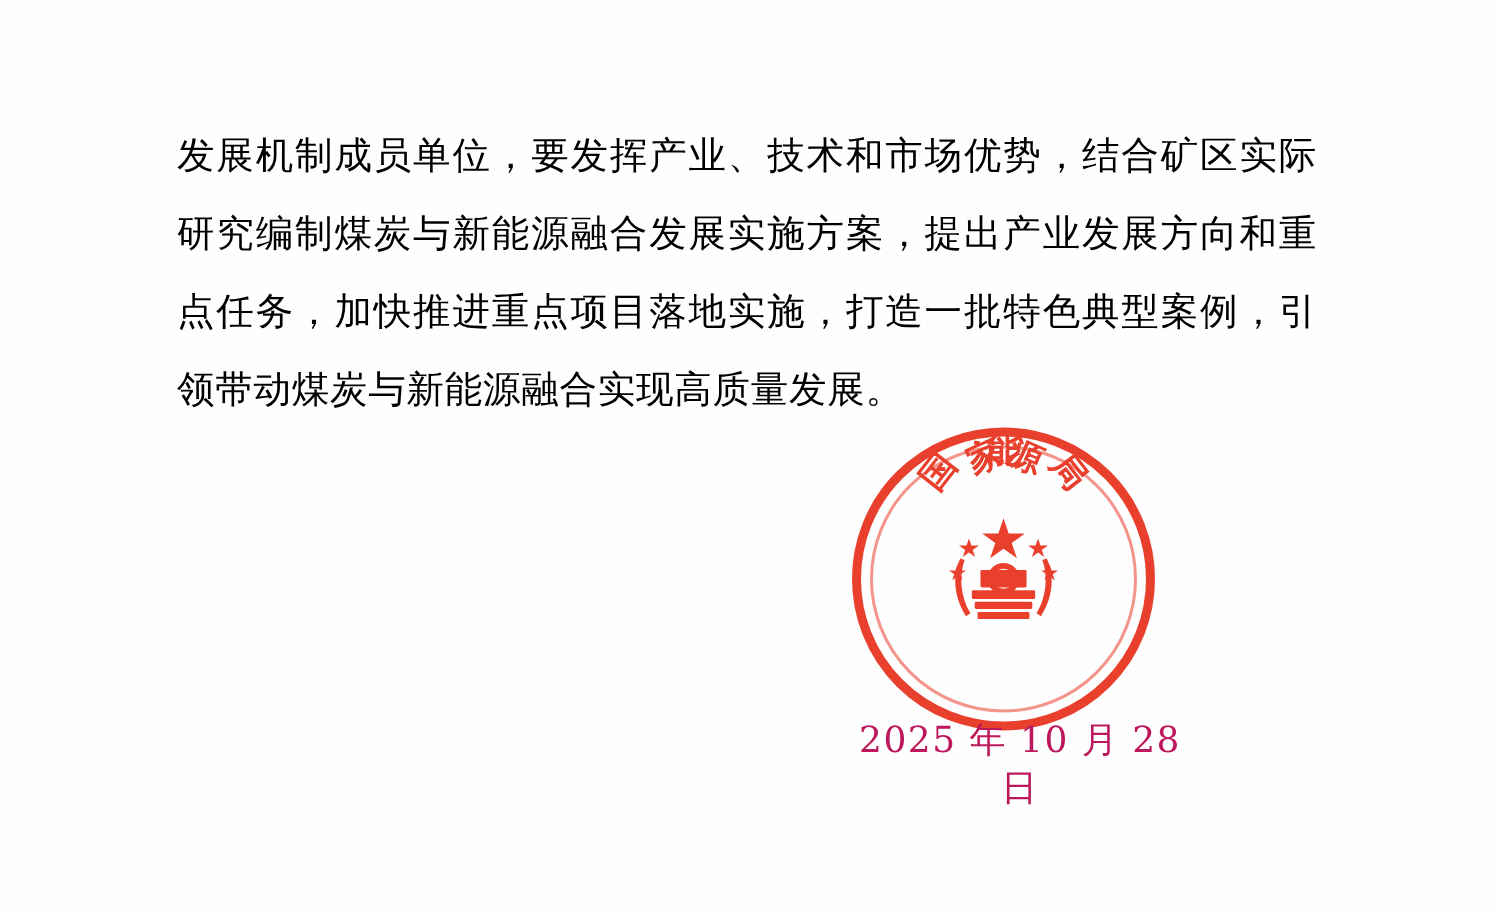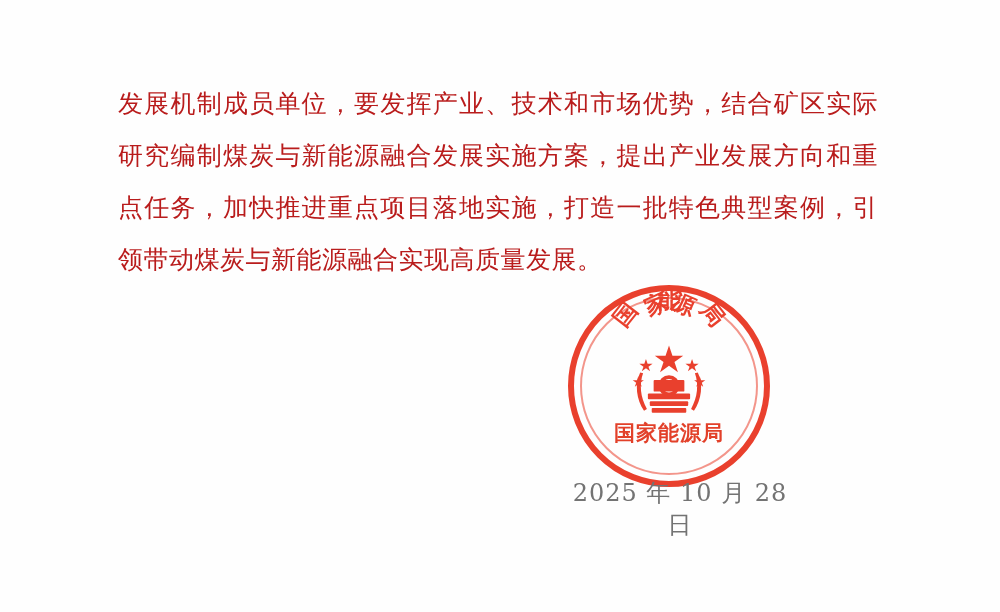--- a/index.html
+++ b/index.html
@@ -20,21 +20,21 @@
     height: 612px;
     background: #fefefe;
   }
   .body-text {
     position: absolute;
     left: 118px;
     top: 78px;
     width: 760px;
     font-size: 25px;
     line-height: 52px;
-    color: #b91c1c;
+    color: #000000;
     letter-spacing: 0.5px;
     text-align: justify;
     font-weight: 500;
   }
   .body-text p {
     margin: 0;
   }
   .signature-block {
     position: absolute;
     left: 560px;
@@ -100,21 +100,21 @@
     color: #e03018;
     letter-spacing: 1px;
   }
   .date-line {
     position: absolute;
     left: 0px;
     top: 192px;
     width: 240px;
     text-align: center;
     font-size: 24px;
-    color: #737373;
+    color: #be185d;
     letter-spacing: 1px;
   }
   .footer-note {
     position: absolute;
     left: 175px;
     top: 528px;
     font-size: 24px;
     color: #1a1a1a;
     letter-spacing: 1px;
   }
@@ -155,20 +155,19 @@
           <rect x="34" y="48" width="32" height="12" rx="1"></rect>
 
           <polygon points="50,12 53.6,22.6 64.8,22.6 55.7,29.2 59.3,39.8 50,33.2 40.7,39.8 44.3,29.2 35.2,22.6 46.4,22.6"></polygon>
           <polygon points="26,26 27.7,30.9 32.9,30.9 28.6,34 30.3,38.9 26,35.8 21.7,38.9 23.4,34 19.1,30.9 24.3,30.9"></polygon>
           <polygon points="74,26 75.7,30.9 80.9,30.9 76.6,34 78.3,38.9 74,35.8 69.7,38.9 71.4,34 67.1,30.9 72.3,30.9"></polygon>
           <polygon points="18,44 19.4,48.2 23.8,48.2 20.2,50.8 21.6,55 18,52.4 14.4,55 15.8,50.8 12.2,48.2 16.6,48.2"></polygon>
           <polygon points="82,44 83.4,48.2 87.8,48.2 84.2,50.8 85.6,55 82,52.4 78.4,55 79.8,50.8 76.2,48.2 80.6,48.2"></polygon>
         </g>
       </svg>
 
-      <div class="seal-bottom-text">国家能源局</div>
     </div>
 
     <div class="date-line">2025 年 10 月 28 日</div>
   </div>
 
 
 </div>
 
 </body></html>

